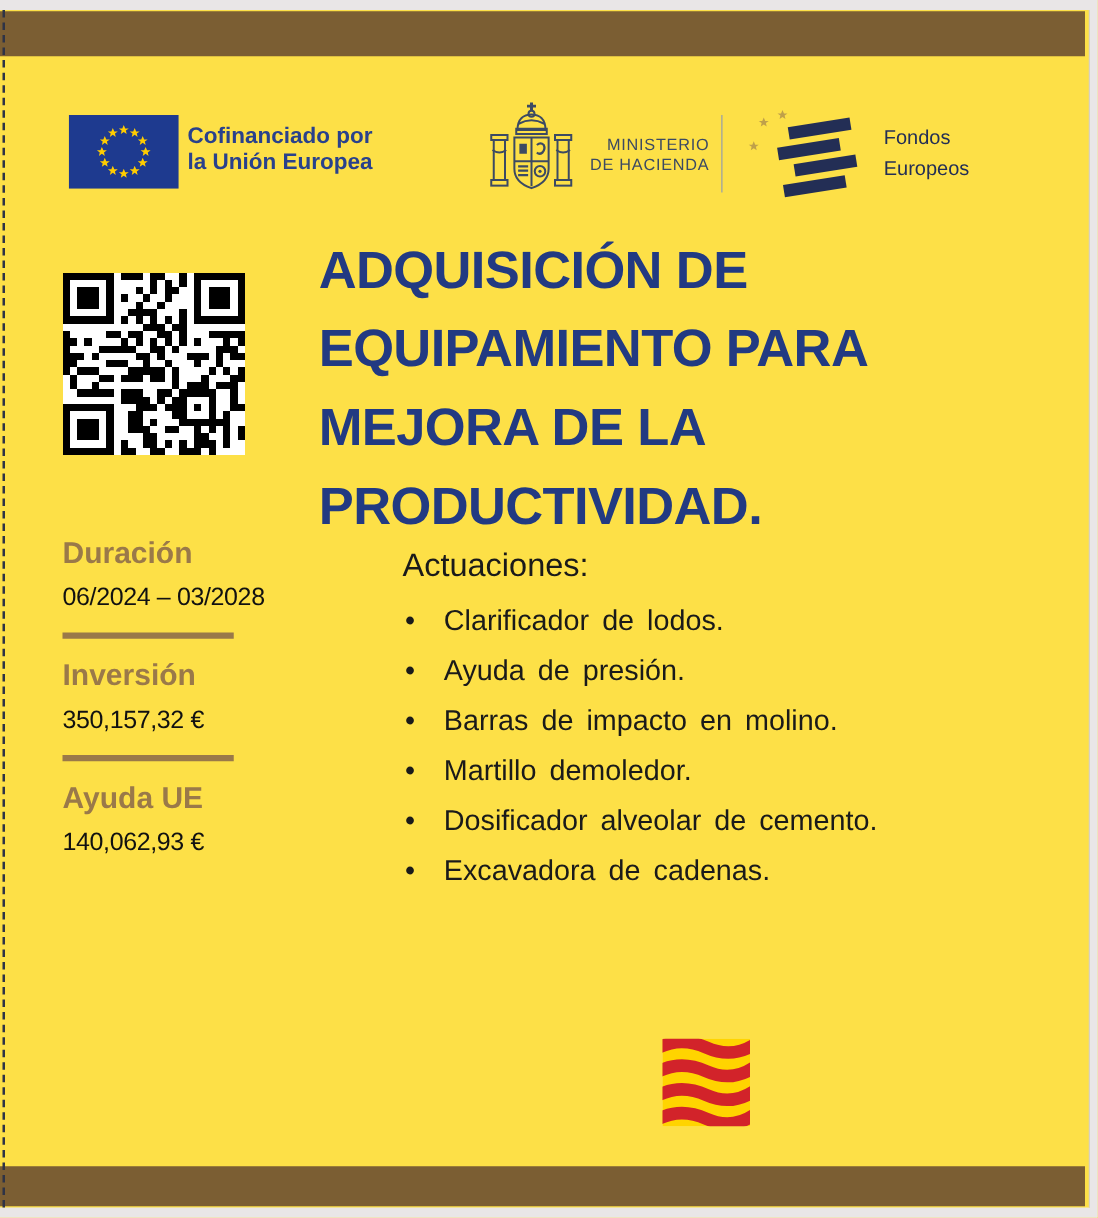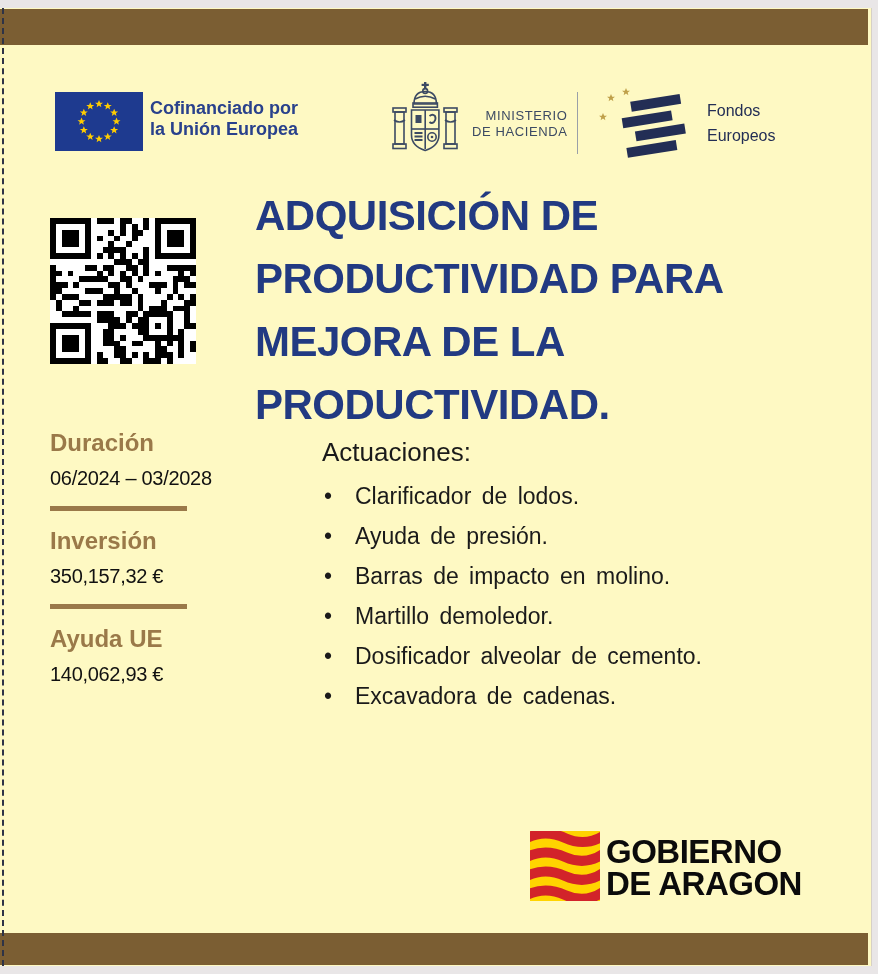--- a/index.html
+++ b/index.html
@@ -6,21 +6,21 @@
   body {
     font-family: "Liberation Sans", sans-serif;
     background:#E9E6E7;
     width:878px; height:974px;
     position:relative;
     overflow:hidden;
   }
   .canvas { position:absolute; left:0; top:0; width:878px; height:974px; background:#E9E6E7; }
   .page {
     position:absolute; left:0; top:8px; width:872px; height:958px;
-    background:#fef9c3;
+    background:#fde047;
     border-right:1px solid #D6D0C6;
   }
   .dashed-line {
     position:absolute; left:2px; top:0; height:100%; width:0;
     border-left:2px dashed #2E3346;
   }
   .bar { position:absolute; left:0; width:868px; background:#7B5E33; }
   .bar-top { top:1px; height:36px; }
   .bar-bottom { top:925px; height:32px; }
 
@@ -370,21 +370,21 @@
         <rect x="17" y="24" width="1" height="1" fill="#000"></rect>
         <rect x="18" y="24" width="1" height="1" fill="#000"></rect>
         <rect x="20" y="24" width="1" height="1" fill="#000"></rect>
         <rect x="16" y="16" width="5" height="5" fill="#000"></rect>
         <rect x="17" y="17" width="3" height="3" fill="#fff"></rect>
         <rect x="18" y="18" width="1" height="1" fill="#000"></rect>
       </svg>
 
     <div class="title">
       <div>ADQUISICIÓN DE</div>
-      <div>PRODUCTIVIDAD PARA</div>
+      <div>EQUIPAMIENTO PARA</div>
       <div>MEJORA DE LA</div>
       <div>PRODUCTIVIDAD.</div>
     </div>
 
     <div class="info">
       <div class="info-label">Duración</div>
       <div class="info-value">06/2024 – 03/2028</div>
       <hr class="info-divider">
       <div class="info-label">Inversión</div>
       <div class="info-value">350,157,32 €</div>
@@ -407,19 +407,15 @@
 
     <svg class="aragon-flag" viewBox="0 0 70 70">
       <rect x="0" y="0" width="70" height="70" fill="#FFD400"></rect>
       <g stroke="#D2232A" stroke-width="10" fill="none">
         <path d="M-3,7 Q 15,-2 35,7 T 73,5"></path>
         <path d="M-3,26 Q 15,17 35,26 T 73,23"></path>
         <path d="M-3,45 Q 15,36 35,45 T 73,42"></path>
         <path d="M-3,64 Q 15,55 35,64 T 73,61"></path>
       </g>
     </svg>
-    <div class="gov-text">
-      <div>GOBIERNO</div>
-      <div>DE ARAGON</div>
-    </div>
 
   </div>
 </div>
 
 </body></html>

